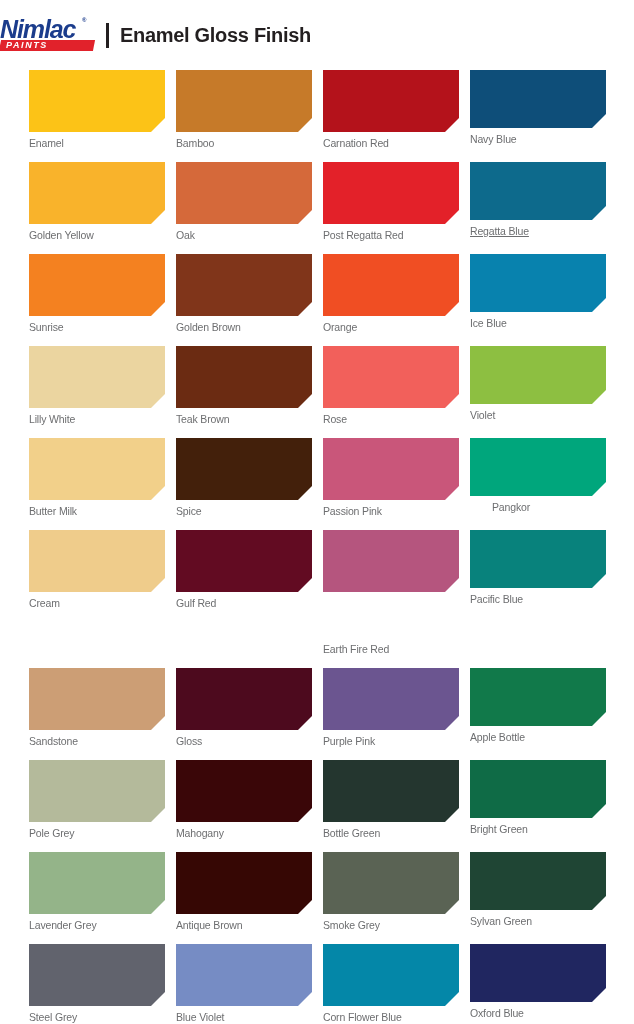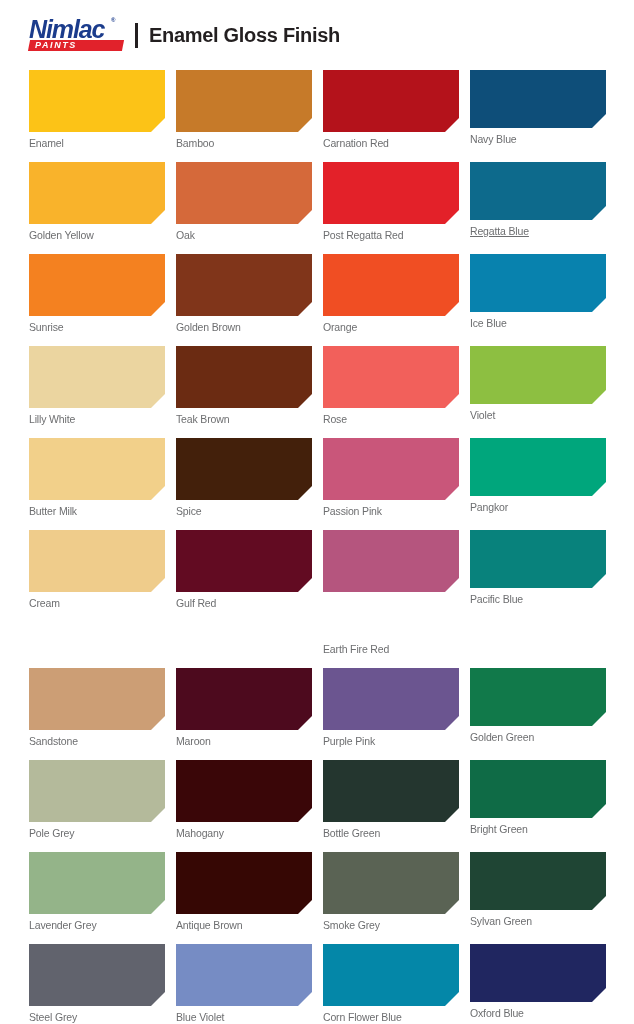--- a/index.html
+++ b/index.html
@@ -18,21 +18,20 @@
 
   
   #header {
     position: absolute;
     left: 0;
     top: 0;
     width: 634px;
     height: 70px;
     display: flex;
     align-items: center;
-    padding-left: 29px;
     box-sizing: border-box;
   }
 
   #brand-logo {
     position: relative;
     width: 96px;
     height: 40px;
     flex: none;
   }
   #brand-wordmark {
@@ -242,21 +241,21 @@
       <div class="swatch-cell">
         <div class="swatch-chip" style="background: rgb(67, 32, 11);"></div>
         <div class="swatch-label" style="color: rgb(109, 110, 112);">Spice</div>
       </div>
       <div class="swatch-cell">
         <div class="swatch-chip" style="background: rgb(201, 86, 122);"></div>
         <div class="swatch-label" style="color: rgb(109, 110, 112);">Passion Pink</div>
       </div>
       <div class="swatch-cell short">
         <div class="swatch-chip" style="background: rgb(0, 166, 124);"></div>
-        <div class="swatch-label" style="color: rgb(109, 110, 112);">Pangkor</div>
+        <div class="swatch-label" style="color: rgb(109, 110, 112); margin-left: 22px;">Pangkor</div>
       </div>
     </div>
     <div class="row-spacer"></div>
     <div class="swatch-row">
       <div class="swatch-cell">
         <div class="swatch-chip" style="background: rgb(239, 204, 139);"></div>
         <div class="swatch-label" style="color: rgb(109, 110, 112);">Cream</div>
       </div>
       <div class="swatch-cell">
         <div class="swatch-chip" style="background: rgb(98, 11, 34);"></div>
@@ -272,29 +271,29 @@
       </div>
     </div>
     <div class="row-spacer"></div>
     <div class="swatch-row">
       <div class="swatch-cell">
         <div class="swatch-chip" style="background: rgb(204, 158, 117);"></div>
         <div class="swatch-label" style="color: rgb(109, 110, 112);">Sandstone</div>
       </div>
       <div class="swatch-cell">
         <div class="swatch-chip" style="background: rgb(77, 10, 30);"></div>
-        <div class="swatch-label" style="color: rgb(109, 110, 112);">Maroon</div>
+        <div class="swatch-label" style="color: rgb(109, 110, 112);">Gloss</div>
       </div>
       <div class="swatch-cell">
         <div class="swatch-chip" style="background: rgb(107, 85, 144);"></div>
         <div class="swatch-label" style="color: rgb(109, 110, 112);">Purple Pink</div>
       </div>
       <div class="swatch-cell short">
         <div class="swatch-chip" style="background: rgb(17, 121, 74);"></div>
-        <div class="swatch-label" style="color: rgb(109, 110, 112);">Golden Green</div>
+        <div class="swatch-label" style="color: rgb(109, 110, 112);">Apple Bottle</div>
       </div>
     </div>
     <div class="row-spacer"></div>
     <div class="swatch-row">
       <div class="swatch-cell">
         <div class="swatch-chip" style="background: rgb(180, 186, 155);"></div>
         <div class="swatch-label" style="color: rgb(109, 110, 112);">Pole Grey</div>
       </div>
       <div class="swatch-cell">
         <div class="swatch-chip" style="background: rgb(58, 6, 8);"></div>

